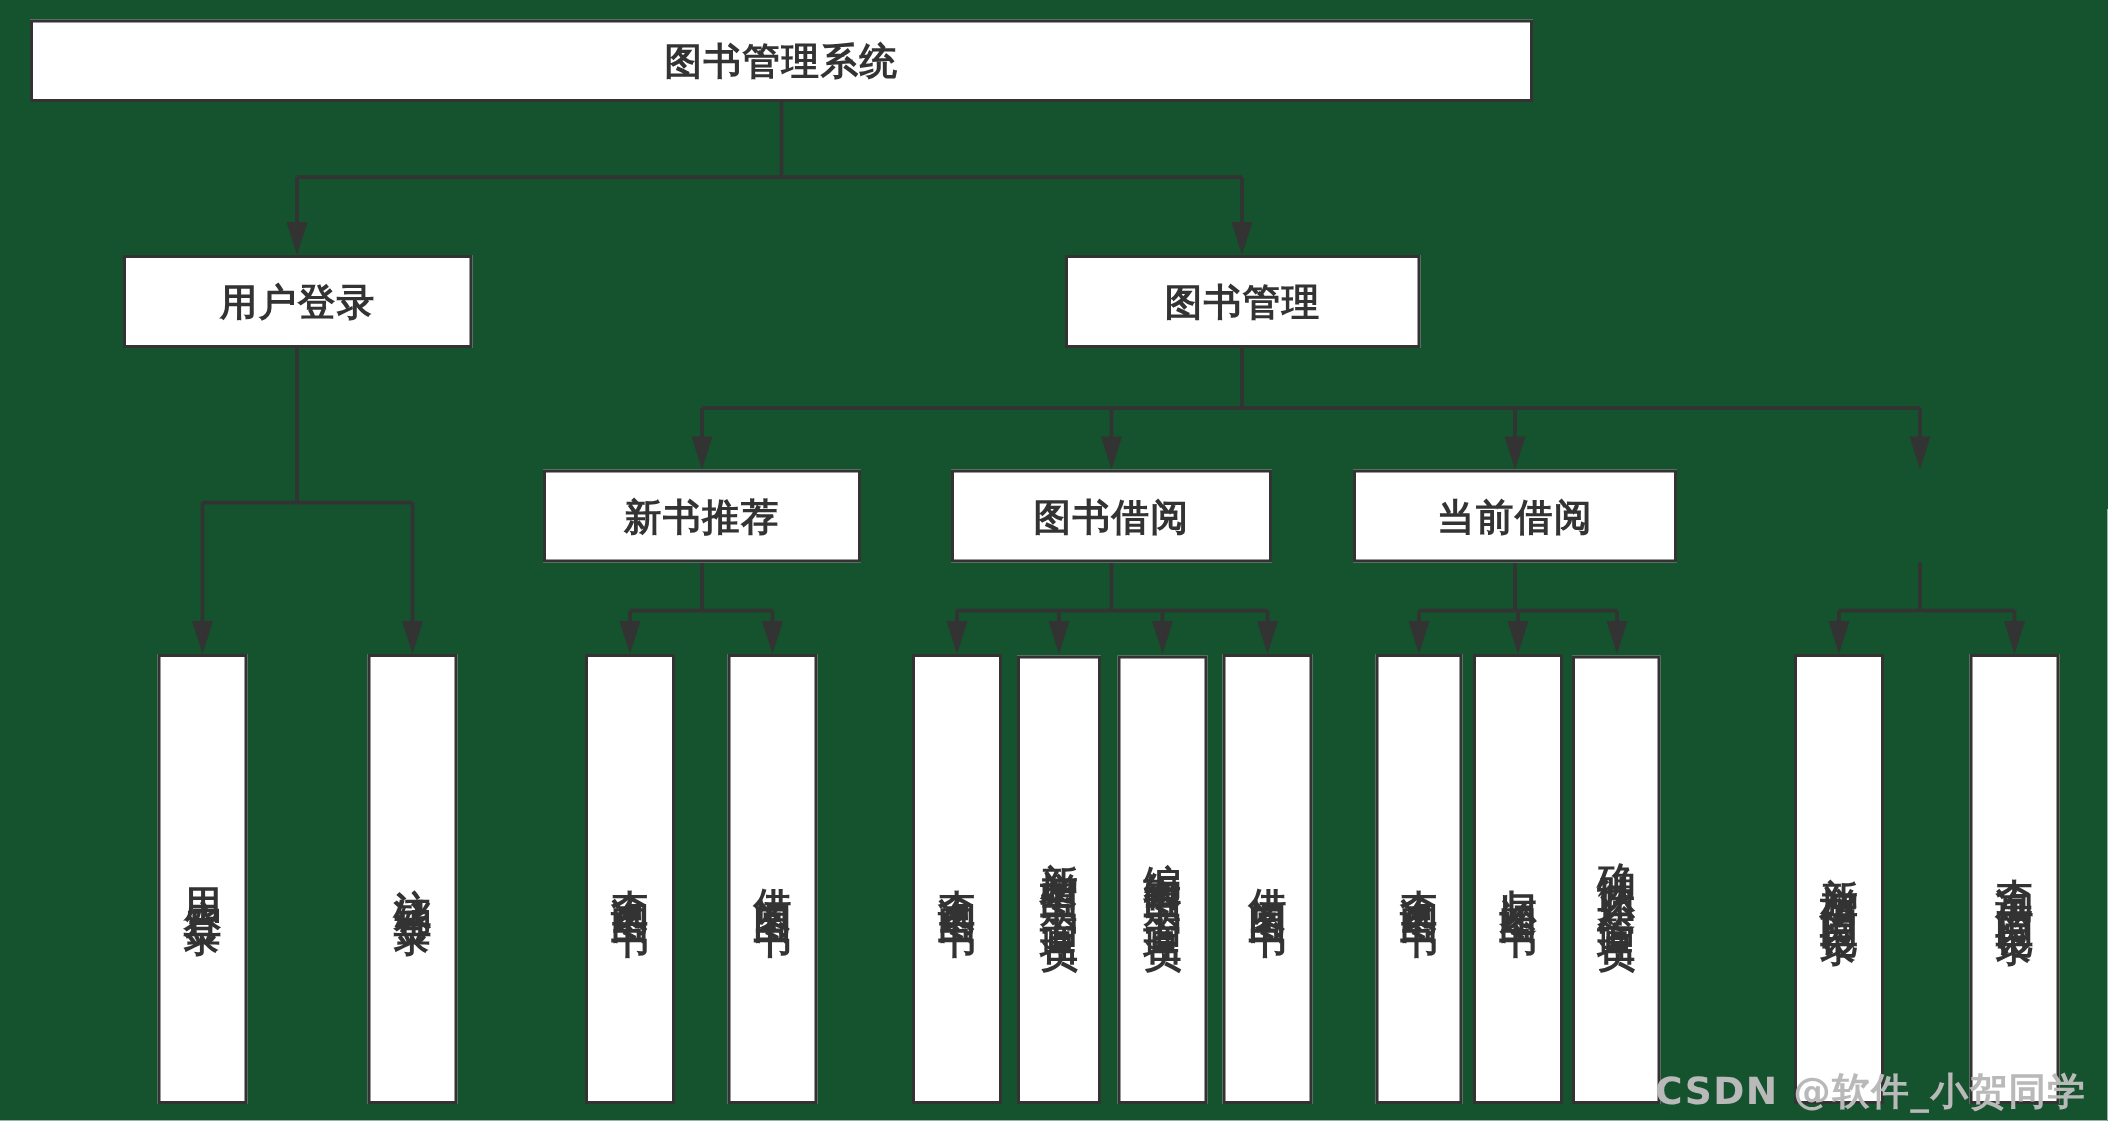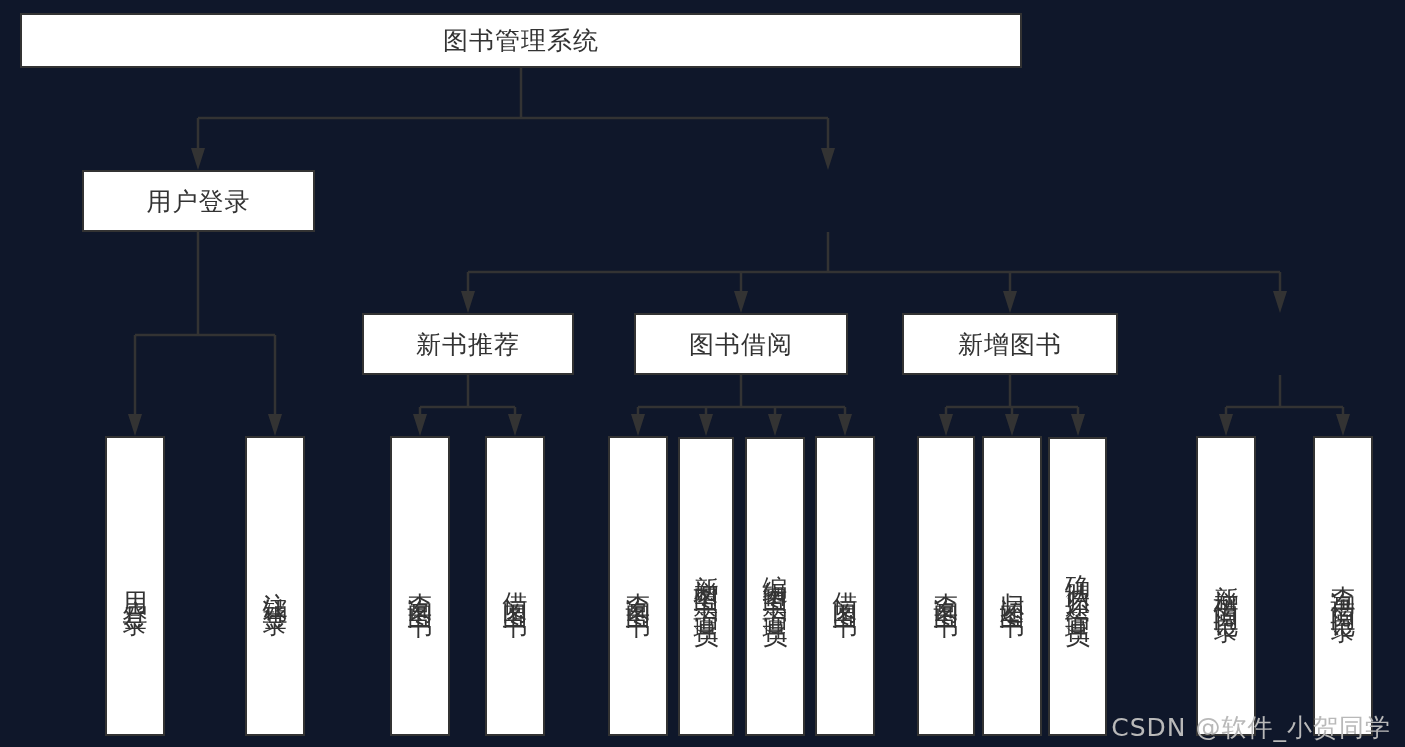--- a/index.html
+++ b/index.html
@@ -1,19 +1,20 @@
 <!DOCTYPE html>
 <html><head>
 <meta charset="utf-8">
 <style>
   html,body { margin:0; padding:0; background:#ffffff; }
   .canvas {
     position:relative; width:1405px; height:747px; overflow:hidden;
-    background:#0f172a;
+    background:#14532d;
     font-family:"DejaVu Sans","Liberation Sans",sans-serif;
+    font-weight:bold;
   }
   .connectors { position:absolute; left:0; top:0; }
   .node {
     position:absolute; background:#ffffff;
     border:2.5px solid #333333; box-sizing:border-box;
     display:flex; align-items:center; justify-content:center;
     color:#333333;
   }
   .node.h span { font-size:25px; letter-spacing:1px; white-space:nowrap; }
   .node.v span {
@@ -70,29 +71,32 @@
     </g>
   </svg>
 
   <div class="node h" style="left:20px; top:13px; width:1002px; height:55px;">
     <span>图书管理系统</span>
   </div>
 
   <div class="node h" style="left:82px; top:170px; width:233px; height:62px;">
     <span>用户登录</span>
   </div>
+  <div class="node h" style="left:710px; top:170px; width:237px; height:62px;">
+    <span>图书管理</span>
+  </div>
 
   <div class="node h" style="left:362px; top:313px; width:212px; height:62px;">
     <span>新书推荐</span>
   </div>
   <div class="node h" style="left:634px; top:313px; width:214px; height:62px;">
     <span>图书借阅</span>
   </div>
   <div class="node h" style="left:902px; top:313px; width:216px; height:62px;">
-    <span>新增图书</span>
+    <span>当前借阅</span>
   </div>
 
   <div class="node v" style="left:105px; top:436px; width:60px; height:300px;">
     <span>用户登录</span>
   </div>
   <div class="node v" style="left:245px; top:436px; width:60px; height:300px;">
     <span>注销登录</span>
   </div>
 
   <div class="node v" style="left:390px; top:436px; width:60px; height:300px;">

